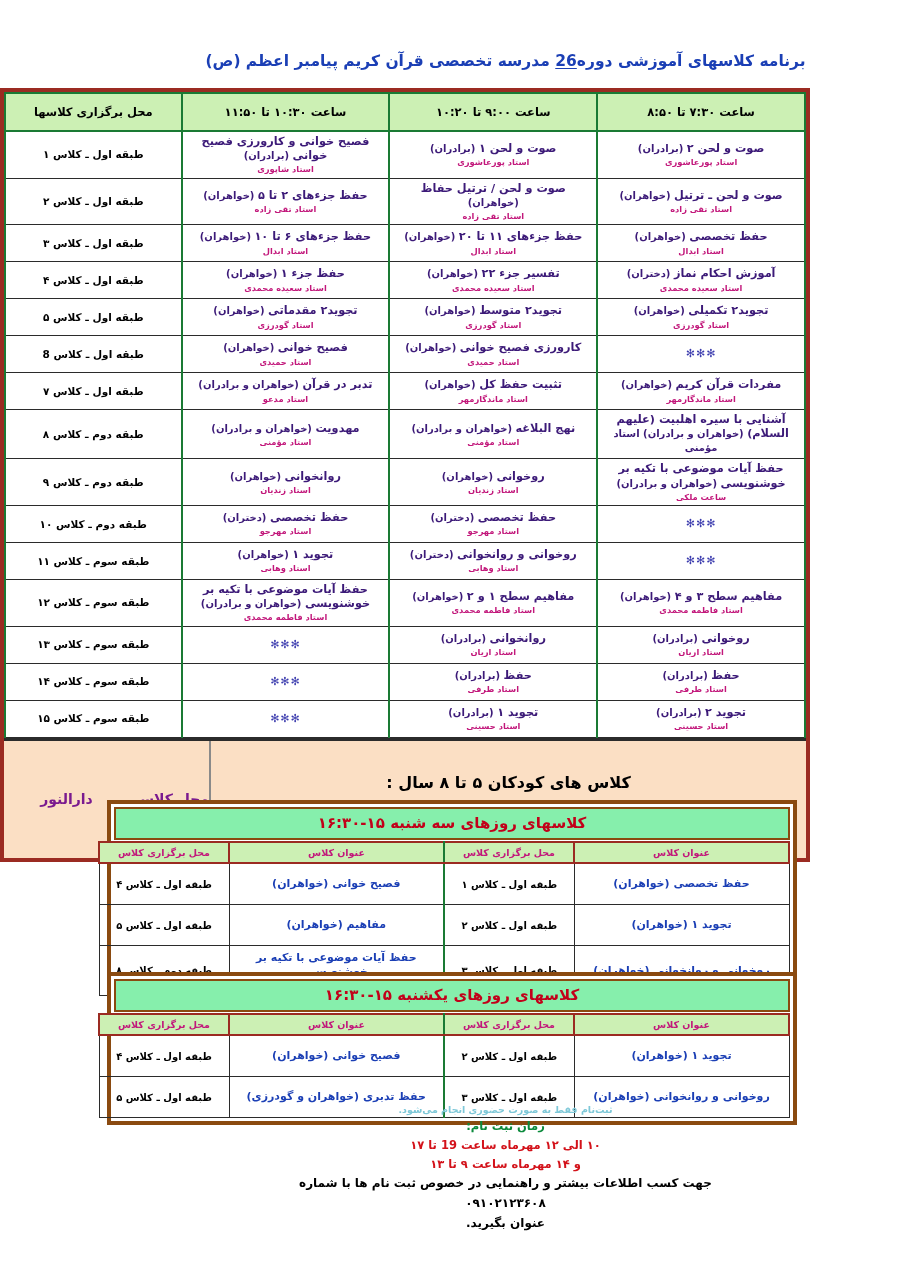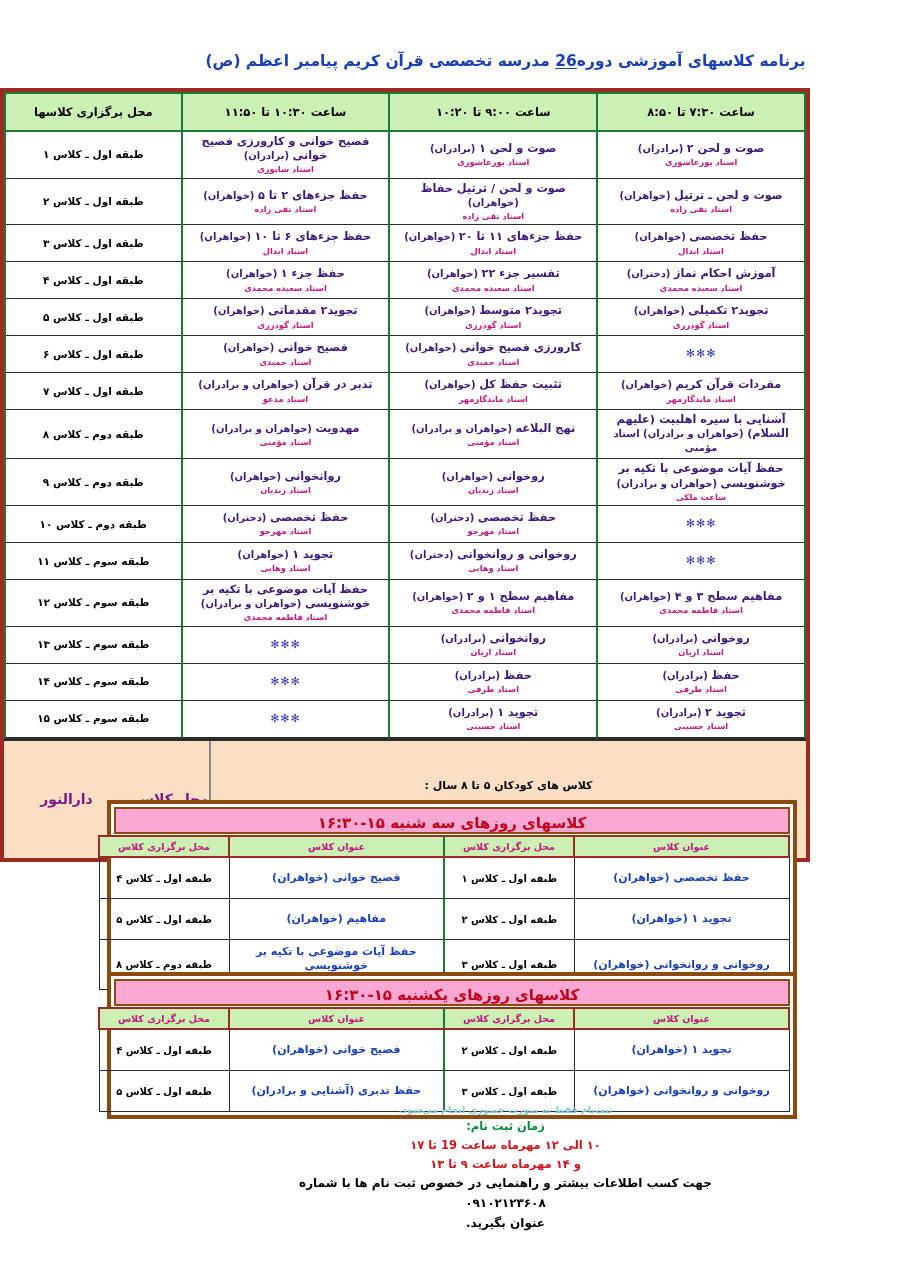--- a/index.html
+++ b/index.html
@@ -138,21 +138,21 @@
     width: 207px;
     border-right: 2px solid #8a8a8a;
     display: flex;
     flex-direction: row;
     justify-content: flex-start;
     align-items: center;
     box-sizing: border-box;
     gap: 42px;
   }
   .foot-kid-line {
-    font-size: 11px;
+    font-size: 16px;
     font-weight: bold;
     color: #000;
     text-align: center;
   }
   .foot-place {
     color: #7a1a8f;
     font-weight: bold;
     font-size: 14px;
     text-align: center;
     line-height: 1.5;
@@ -162,27 +162,27 @@
   .day-table-wrap {
     position: absolute;
     right: 108px;
     width: 690px;
     border: 4px solid #8a4a10;
     background: #fff;
     box-sizing: border-box;
     padding: 3px;
   }
   .day-banner {
-    background: #f9a8d4;
+    background: #86efac;
     border: 2px solid #8a4a10;
     color: #c2001a;
     font-weight: bold;
     font-size: 15px;
     text-align: center;
-    padding: 5px 0 0;
+    padding: 5px 0 6px;
     box-sizing: border-box;
   }
   table.dayt {
     width: 100%;
     border-collapse: collapse;
     table-layout: fixed;
     margin-top: 1px;
   }
   table.dayt col.d-title { width: 215px; }
   table.dayt col.d-loc   { width: 130px; }
@@ -364,21 +364,21 @@
           <tr>
             <td><span class="cell-empty">✻✻✻</span></td>
             <td>
               <span class="cell-title">کارورزی فصیح خوانی<span class="paren"> (خواهران)</span></span>
               <span class="cell-teacher">استاد حمیدی</span>
             </td>
             <td>
               <span class="cell-title">فصیح خوانی<span class="paren"> (خواهران)</span></span>
               <span class="cell-teacher">استاد حمیدی</span>
             </td>
-            <td class="loc-cell">طبقه اول ـ کلاس ۶</td>
+            <td class="loc-cell">طبقه اول ـ کلاس 8</td>
           </tr>
           <tr>
             <td>
               <span class="cell-title">مفردات قرآن کریم<span class="paren"> (خواهران)</span></span>
               <span class="cell-teacher">استاد ماندگارمهر</span>
             </td>
             <td>
               <span class="cell-title">تثبیت حفظ کل<span class="paren"> (خواهران)</span></span>
               <span class="cell-teacher">استاد ماندگارمهر</span>
             </td>
@@ -586,21 +586,21 @@
               <span class="d-title-txt">فصیح خوانی (خواهران)</span>
             </td>
             <td><span class="d-loc-txt">طبقه اول ـ کلاس ۴</span></td>
           </tr>
           <tr>
             <td>
               <span class="d-title-txt">روخوانی و روانخوانی (خواهران)</span>
             </td>
             <td class="sep-green"><span class="d-loc-txt">طبقه اول ـ کلاس ۳</span></td>
             <td>
-              <span class="d-title-txt">حفظ تدبری (آشنایی و برادران)</span>
+              <span class="d-title-txt">حفظ تدبری (خواهران و گودرزی)</span>
             </td>
             <td><span class="d-loc-txt">طبقه اول ـ کلاس ۵</span></td>
           </tr>
         </tbody>
     </table>
   </div>
 
   <div class="footer-notes">
     <div class="fn-faint">ثبت‌نام فقط به صورت حضوری انجام می‌شود.</div>
     <div class="fn-green">زمان ثبت نام:</div>

